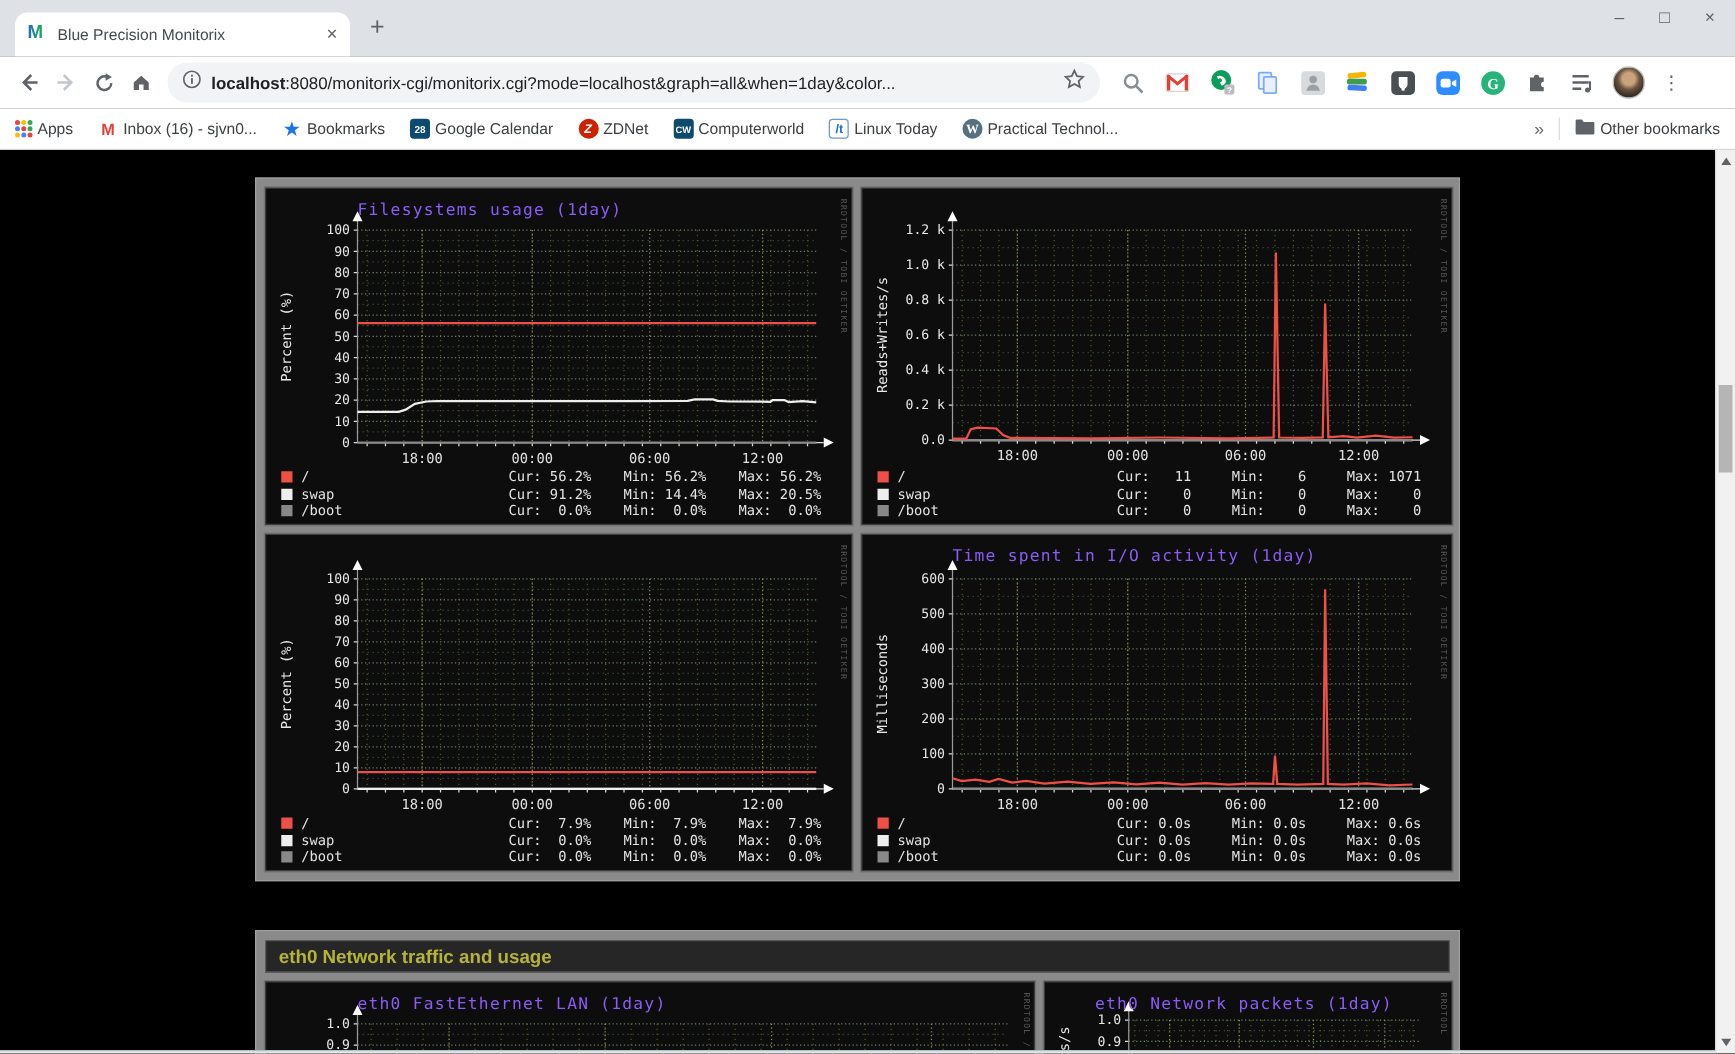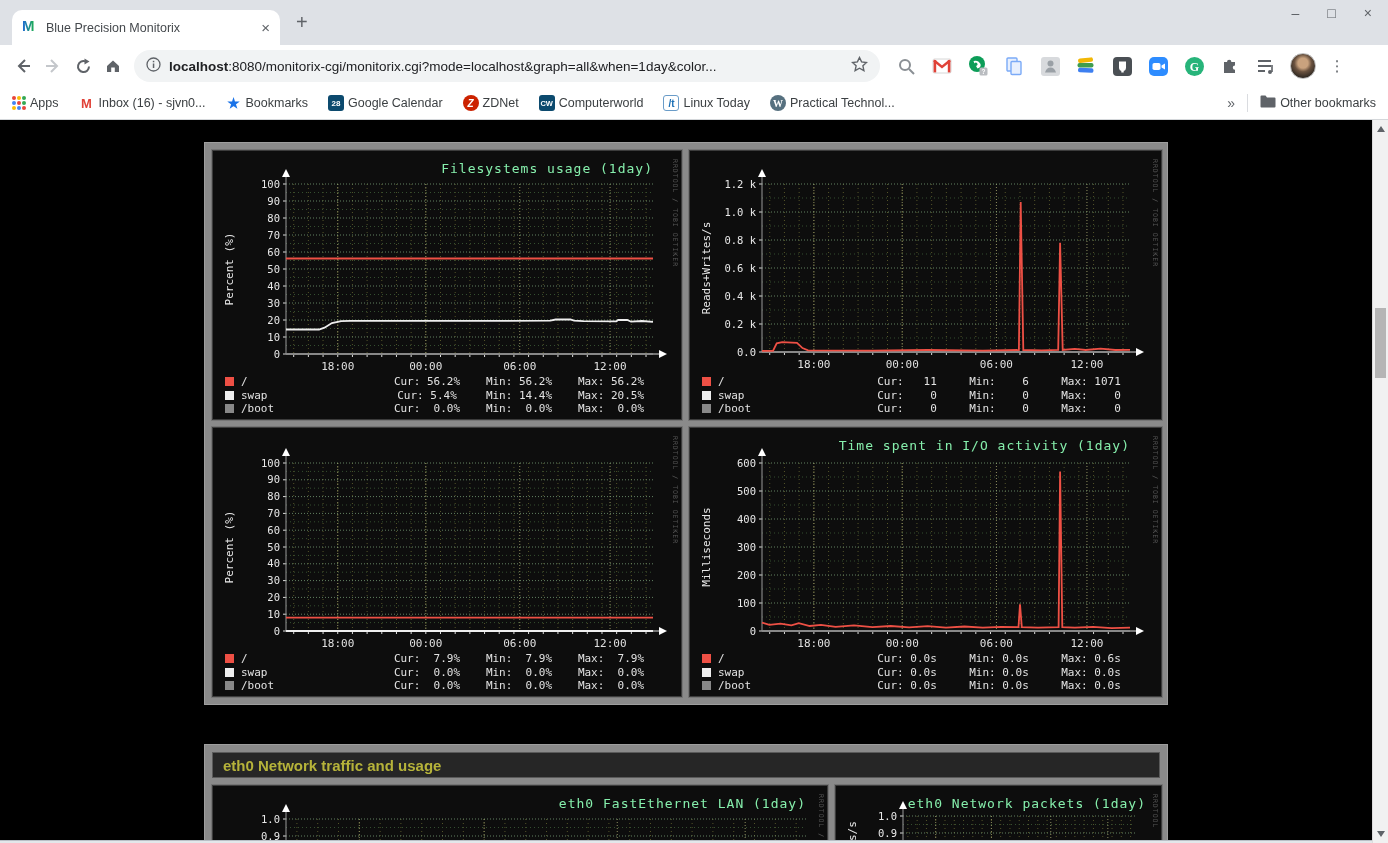--- a/index.html
+++ b/index.html
@@ -29,25 +29,25 @@
 .appsgrid i{width:4px;height:4px;border-radius:50%}
 .sq16{width:16px;height:16px;display:flex;align-items:center;justify-content:center;border-radius:3px;font-weight:bold}
 
 .content{position:relative;height:723px;background:#000;overflow:hidden}
 .section{position:absolute;left:204px;width:964px;background:#8a8a8a;border:1px solid #9e9e9e;padding:7px}
 .sec-title{background:#262626;border:1px solid #5a5a5a;height:26px;display:flex;align-items:center;padding:0 10px;font-weight:bold;font-size:15px;color:#b6b33a;margin-bottom:7px}
 .graph-grid{display:grid;grid-template-columns:470px 473px;gap:7px}
 .graph-grid2{display:grid;grid-template-columns:616px 327px;gap:7px}
 .graph-box{position:relative;height:270px;background:#0d0d0d;border:1px solid #3c3c3c;outline:1px solid #757575;font-family:"DejaVu Sans Mono",monospace;overflow:hidden}
 .graph-box svg{position:absolute;left:0;top:0}
-.gtitle{position:absolute;top:10px;text-align:right;font-size:13px;color:#86efac;letter-spacing:1px;white-space:nowrap}
+.gtitle{position:absolute;top:10px;text-align:left;font-size:13px;color:#8b5cf6;letter-spacing:1px;white-space:nowrap}
 .gylabel{position:absolute;left:16px;transform:translate(-50%,-50%) rotate(-90deg);font-size:11px;color:#e8e8e8;white-space:nowrap}
 .gwatermark{position:absolute;right:2px;top:8px;writing-mode:vertical-rl;font-size:6.5px;color:#575757;letter-spacing:1px}
 .legend{position:absolute;left:0;right:0;top:224px;display:grid;grid-template-columns:1fr 92px 92px 92px;padding:0 24px 0 12px;font-size:11px;color:#e2e2e2;line-height:13.5px}
-.legend .lv{text-align:center;white-space:pre}
+.legend .lv{text-align:right;white-space:pre}
 .legend .ln{white-space:pre}
 .sw{display:inline-block;width:9px;height:9px;margin-right:7px;vertical-align:-1px}
 .scrollbar{position:absolute;right:0;top:0;bottom:0;width:16px;background:#f1f1f1;border-left:1px solid #dcdcdc}
 .sb-thumb{position:absolute;top:188px;height:70px;left:2px;right:2px;background:#b5b5b5}
 .sb-up,.sb-dn{position:absolute;left:4px;width:0;height:0;border-left:4px solid transparent;border-right:4px solid transparent}
 .sb-up{top:6px;border-bottom:6px solid #5f6368}
 .sb-dn{bottom:6px;border-top:6px solid #5f6368}
 .bottomstrip{position:absolute;left:0;right:16px;bottom:0;height:3px;background:#e3e7ea;border-top:1px solid #b9bfc6}
 </style>
 </head>
@@ -364,21 +364,21 @@
           </svg>
         <div class="gtitle" style="left:73px;width:367px">Filesystems usage  (1day)</div>
         <div class="gylabel" style="top:118px">Percent (%)</div>
         <div class="gwatermark">RRDTOOL / TOBI OETIKER</div>
       <div class="legend">
             <div class="ln"><span class="sw" style="background: rgb(238, 80, 69);"></span>/</div>
             <div class="lv">Cur: 56.2%</div>
             <div class="lv">Min: 56.2%</div>
             <div class="lv">Max: 56.2%</div>
             <div class="ln"><span class="sw" style="background: rgb(238, 238, 238);"></span>swap</div>
-            <div class="lv">Cur: 5.4%</div>
+            <div class="lv">Cur: 91.2%</div>
             <div class="lv">Min: 14.4%</div>
             <div class="lv">Max: 20.5%</div>
             <div class="ln"><span class="sw" style="background: rgb(136, 136, 136);"></span>/boot</div>
             <div class="lv">Cur:  0.0%</div>
             <div class="lv">Min:  0.0%</div>
             <div class="lv">Max:  0.0%</div>
           </div>
         </div>
       <div class="graph-box">
           <svg width="473" height="270">

